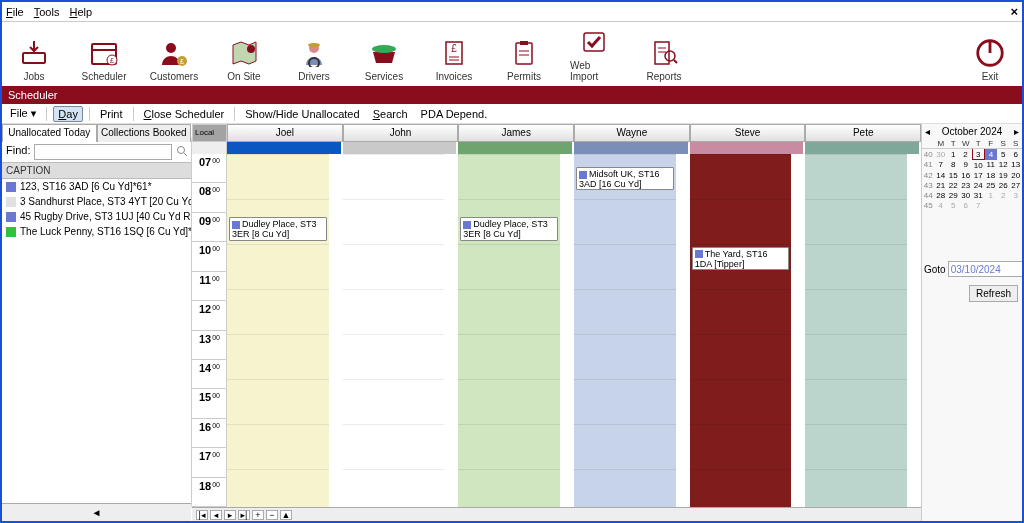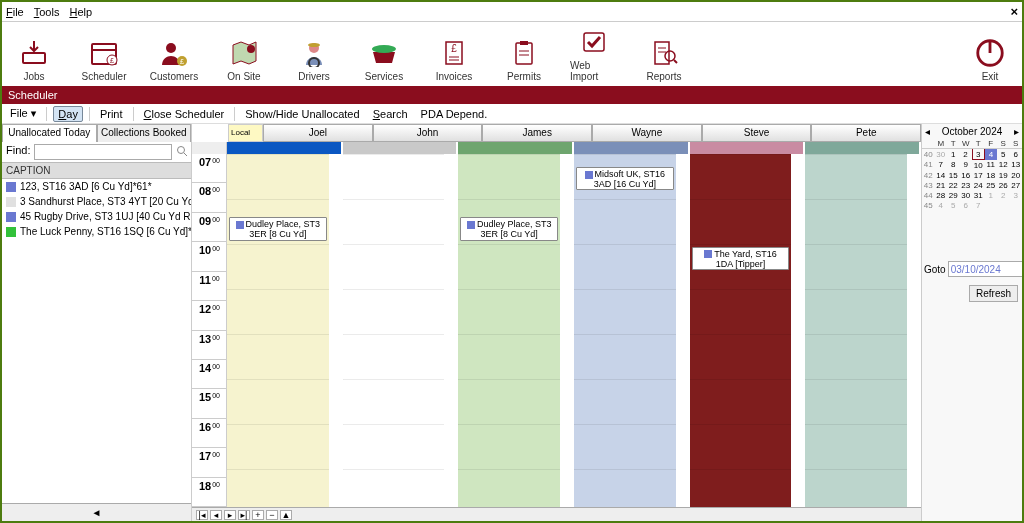--- a/index.html
+++ b/index.html
@@ -1,52 +1,52 @@
 <!DOCTYPE html>
 <html><head>
 <meta charset="utf-8">
 <style>
   * { box-sizing: border-box; }
   body { margin:0; font-family: Tahoma, sans-serif; font-size:11px; background:#9c9c9c; }
-  .app { width:1024px; height:523px; background:#fff; margin:0; border:2px solid #4d7c0f; display:flex; flex-direction:column; }
+  .app { width:1024px; height:523px; background:#fff; margin:0; border:2px solid #1d4ed8; display:flex; flex-direction:column; }
   .menubar { display:flex; padding:2px 4px; border-bottom:1px solid #ccc; height:20px; align-items:center; }
   .menubar .item { margin-right:10px; cursor:default; }
   .menubar .item u { text-decoration:underline; }
   .menubar .close { margin-left:auto; font-weight:bold; font-size:13px; }
   .toolbar { display:flex; padding:4px 8px; gap:22px; align-items:flex-end; }
   .tb-btn { display:flex; flex-direction:column; align-items:center; width:48px; cursor:pointer; }
   .tb-btn .icon { width:32px; height:32px; display:flex; align-items:center; justify-content:center; }
   .tb-btn .lbl { font-size:10px; color:#333; margin-top:2px; }
   .tb-spacer { flex:1; }
   .redbar { background:#8a0d1e; color:#fff; padding:3px 6px; font-size:11px; }
   .submenu { display:flex; align-items:center; padding:2px 4px; gap:2px; border-bottom:1px solid #ddd; height:20px; }
   .submenu .sep { width:1px; height:14px; background:#ccc; margin:0 4px; }
   .submenu .sm-btn { padding:1px 4px; cursor:default; }
   .submenu .sm-btn.active { border:1px solid #789; background:#d4e4f4; border-radius:2px; }
   .submenu .sm-btn u { text-decoration:underline; }
   .body { flex:1; display:flex; overflow:hidden; }
-  .sidebar { width:190px; display:flex; flex-direction:column; border-right:1px solid #ccc; }
+  .sidebar { width:190px; display:flex; flex-direction:column; border-right:1px solid #ccc;border-radius:18px; }
   .tabs { display:flex; height:18px; font-size:10px; }
   .tab { flex:1; border:1px solid #aaa; background:#eee; padding:2px; text-align:center; border-bottom:none; }
   .tab.active { background:#fff; }
   .findrow { display:flex; padding:2px 4px; gap:4px; }
   .findrow input { flex:1; height:16px; border:1px solid #aaa; font-size:10px; padding:0 2px; }
   .findrow .ficon { width:14px; height:14px; display:flex; align-items:center; justify-content:center; }
   .capbar { background:#ddd; color:#333; font-size:10px; padding:2px 4px; border-top:1px solid #bbb; border-bottom:1px solid #bbb; }
   .joblist { flex:1; overflow:hidden; }
   .jobitem { display:flex; align-items:center; padding:2px 4px; font-size:10px; white-space:nowrap; overflow:hidden; text-overflow:ellipsis; }
   .jobitem .sw { width:10px; height:10px; margin-right:4px; flex-shrink:0; }
   .statusbar { height:18px; border-top:1px solid #aaa; display:flex; align-items:center; justify-content:center; font-size:10px; background:#eee; }
   .main { flex:1; display:flex; overflow:hidden; }
   .grid { flex:1; display:flex; flex-direction:column; border-right:1px solid #ccc; }
   .headers { display:flex; height:18px; }
-  .timehead { width:35px; background:#fef9c3; border:1px solid #ccc;margin-left:36px; }
+  .timehead { width:35px; background:#a3a3a3; border:1px solid #ccc; }
   .colhead { flex:1; border:1px solid #aaa; background:linear-gradient(#fff,#e0e0e0); text-align:center; font-size:10px; padding:2px; }
   .allday { display:flex; height:12px; }
-  .gridbody { flex:1; display:flex; overflow:hidden; position:relative;text-align:center; }
+  .gridbody { flex:1; display:flex; overflow:hidden; position:relative; }
   .timecol { width:35px; display:flex; flex-direction:column; background:#fff; }
   .hour { flex:1; border-bottom:1px solid #ccc; border-right:1px solid #ccc; display:flex; align-items:flex-start; justify-content:center; font-size:11px; padding-top:2px; position:relative; }
   .hour .min { font-size:7px; position:relative; top:1px; left:1px; }
   .daycol { flex:1; display:flex; flex-direction:column; position:relative; margin-right:14px;gap:44px; }
   .slot { flex:1; border-bottom:1px solid rgba(0,0,0,0.08); border-left:1px solid rgba(0,0,0,0.1); }
   .appt { position:absolute; left:2px; right:2px; background:#fff; border:1px solid #888; font-size:9px; padding:1px 2px; border-radius:1px; overflow:hidden; }
   .appt .dot { display:inline-block; width:8px; height:8px; background:#6a78d1; margin-right:2px; vertical-align:middle; }
   .rightpanel { width:100px; display:flex; flex-direction:column; background:#f8f8f8; }
   .calnav { display:flex; align-items:center; justify-content:space-between; padding:0 3px; font-size:10px; height:14px; }
   .caltbl { width:100%; border-collapse:collapse; font-size:8px; text-align:center; }

